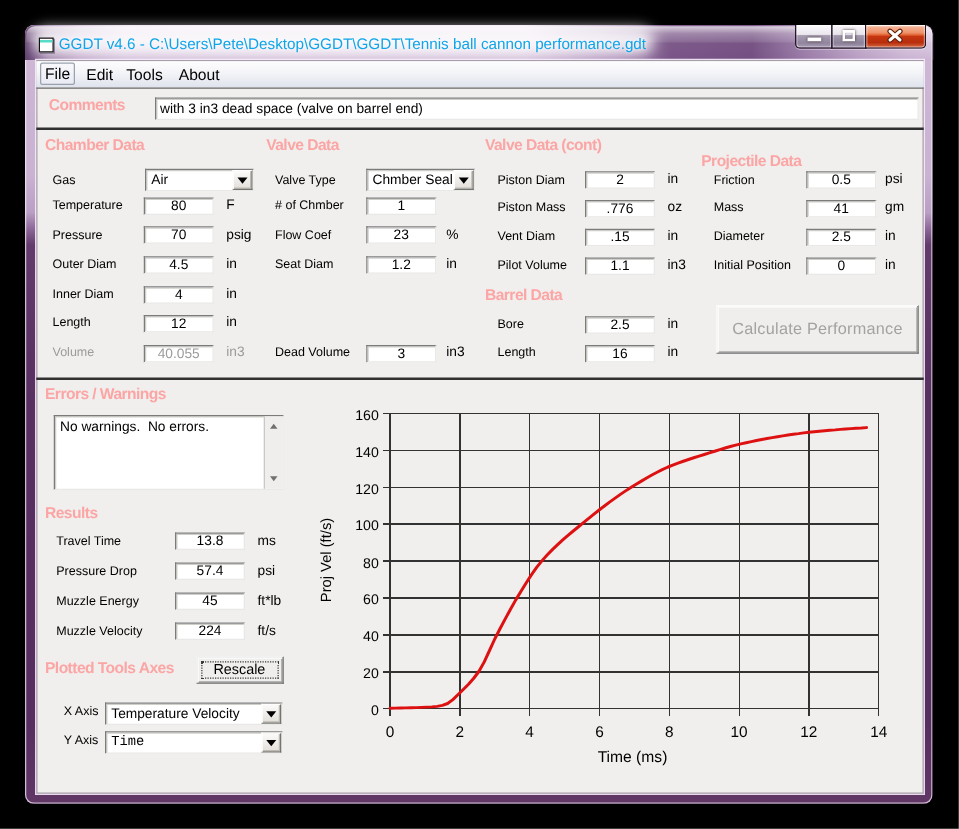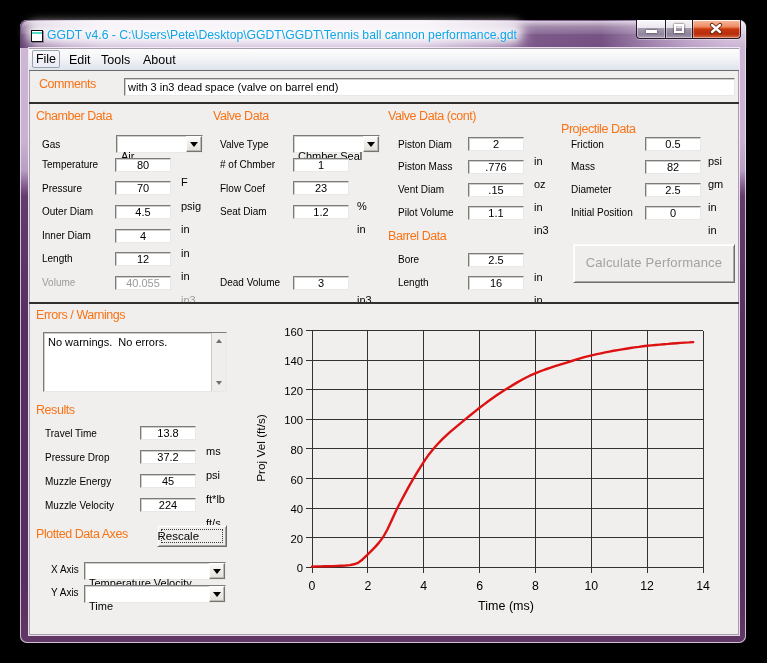--- a/index.html
+++ b/index.html
@@ -40,31 +40,31 @@
  box-shadow:0 0 0 1px rgba(246,236,250,0.9), inset 0 0 0 1px rgba(80,60,92,0.45);}
 
 #menubar{left:28.5px;top:49px;width:710.5px;height:21.5px;
  background:linear-gradient(180deg,#fdfdfe 0%,#f3f4f7 45%,#e6e9f0 80%,#dfe3ec 100%);
  border-bottom:1px solid #6a6a6a;box-sizing:border-box;}
 .mitem{position:absolute;top:52px;height:17px;line-height:16px;font-size:12.5px;color:#000;}
 #mfile{left:32px;top:50px;width:26px;height:16px;line-height:16px;text-align:center;font-size:12.5px;
  border:1px solid #9aa2ae;border-radius:2px;background:linear-gradient(180deg,#f8f8fc,#eaeaf5);}
 
 .lab{position:absolute;font-size:10px;height:12px;line-height:12px;color:#000;white-space:nowrap;}
-.hd{position:absolute;font-size:12.5px;font-weight:normal;color:#f97316;height:14px;line-height:14px;white-space:nowrap;letter-spacing:-0.45px;}
+.hd{position:absolute;font-size:12.5px;font-weight:bold;color:#fca5a5;height:14px;line-height:14px;white-space:nowrap;letter-spacing:-0.45px;}
 .fld{position:absolute;width:54px;height:12px;background:#fff;
  border:1px solid;border-color:#7b7b7b #e8e8e6 #e8e8e6 #7b7b7b;
  box-shadow:inset 1px 1px 0 #cfcfca;
  font-size:11px;line-height:12px;text-align:center;color:#000;}
-.unit{position:absolute;font-size:11px;height:12px;line-height:12px;color:#000;margin-top:18px;}
+.unit{position:absolute;font-size:11px;height:12px;line-height:12px;color:#000;}
 .gray{color:#9b9b9b !important;}
 .combo{position:absolute;height:16px;background:#fff;border:1px solid;
  border-color:#7b7b7b #e8e8e6 #e8e8e6 #7b7b7b;box-shadow:inset 1px 1px 0 #cfcfca;
  font-size:11px;line-height:16px;color:#000;}
-.combo .txt{position:absolute;left:4px;top:12px;white-space:nowrap;}
+.combo .txt{position:absolute;left:4px;top:0;white-space:nowrap;}
 .combo .btn{position:absolute;right:0px;top:0px;width:16px;height:16px;
  background:linear-gradient(180deg,#fcfbfa,#e2dfda);
  border:1px solid;border-color:#fdfdfd #75756f #75756f #fdfdfd;box-sizing:border-box;
  box-shadow:inset -1px -1px 0 #bdbab4;}
 .combo .btn:after{content:"";position:absolute;left:3px;top:5px;width:0;height:0;
  border:4px solid transparent;border-top:5px solid #000;border-bottom:none;}
 .divider{position:absolute;left:29px;width:710px;height:2px;background:#303030;}
 
 #calc{left:573px;top:244px;width:160px;height:37px;background:#efeeec;
  border:1px solid;border-color:#fbfbfa #6e6e6e #6e6e6e #fbfbfa;
@@ -81,21 +81,21 @@
  border:3.5px solid transparent;border-bottom:4.5px solid #707070;border-top:none;}
 #errsb .dn{position:absolute;left:3.5px;bottom:6px;width:0;height:0;
  border:3.5px solid transparent;border-top:4.5px solid #707070;border-bottom:none;}
 
 #rescale{left:156.5px;top:525px;width:70px;height:22px;background:#efeeec;
  border:1px solid;border-color:#f2f2f2 #6d6d6d #6d6d6d #f2f2f2;
  box-shadow:inset 1px 1px 0 #fdfdfd, inset -1px -1px 0 #a3a3a3;
  box-sizing:border-box;}
 #rescale .foc{position:absolute;left:3px;top:3px;right:3px;bottom:3px;
  border:1px dotted #3a3a3a;}
-#rescale .t{position:absolute;left:0;top:4px;width:100%;text-align:left;
+#rescale .t{position:absolute;left:0;top:4px;width:100%;text-align:center;
  font-size:11.5px;color:#000;}
 </style>
 </head>
 <body>
 <div id="win" class="abs"></div>
 <div id="titlesheen" class="abs"></div>
 <div id="titlehi" class="abs"></div>
 <div id="titleglow" class="abs"></div>
 <div id="fico" class="abs">
     <div class="bar"></div>
@@ -189,21 +189,21 @@
 <div class="fld" style="left:468px;top:253px;">2.5</div>
 <div class="unit" style="left:534px;top:253px;">in</div>
 <div class="lab" style="left:398px;top:277px;">Length</div>
 <div class="fld" style="left:468px;top:276px;">16</div>
 <div class="unit" style="left:534px;top:276px;">in</div>
 
 <div class="lab" style="left:571px;top:139px;">Friction</div>
 <div class="fld" style="left:645px;top:137px;">0.5</div>
 <div class="unit" style="left:708px;top:137px;">psi</div>
 <div class="lab" style="left:571px;top:161px;">Mass</div>
-<div class="fld" style="left:645px;top:160px;">82</div>
+<div class="fld" style="left:645px;top:160px;">41</div>
 <div class="unit" style="left:708px;top:160px;">gm</div>
 <div class="lab" style="left:571px;top:184px;">Diameter</div>
 <div class="fld" style="left:645px;top:183px;">2.5</div>
 <div class="unit" style="left:708px;top:183px;">in</div>
 <div class="lab" style="left:571px;top:207px;">Initial Position</div>
 <div class="fld" style="left:645px;top:206px;">0</div>
 <div class="unit" style="left:708px;top:206px;">in</div>
 <div id="calc" class="abs">Calculate Performance</div>
 
 <div class="divider" style="top:302px;"></div>
@@ -214,41 +214,41 @@
       <div class="up"></div>
       <div class="dn"></div>
     </div>
   </div>
 <div id="errtxt" class="abs">No warnings.&nbsp; No errors.</div>
 <div class="hd" style="left:36px;top:403px;">Results</div>
 <div class="lab" style="left:45px;top:428px;">Travel Time</div>
 <div class="fld" style="left:140px;top:426px;">13.8</div>
 <div class="unit" style="left:206px;top:427px;">ms</div>
 <div class="lab" style="left:45px;top:452px;">Pressure Drop</div>
-<div class="fld" style="left:140px;top:450px;">37.2</div>
+<div class="fld" style="left:140px;top:450px;">57.4</div>
 <div class="unit" style="left:206px;top:451px;">psi</div>
 <div class="lab" style="left:45px;top:476px;">Muzzle Energy</div>
 <div class="fld" style="left:140px;top:474px;">45</div>
 <div class="unit" style="left:206px;top:475px;">ft*lb</div>
 <div class="lab" style="left:45px;top:500px;">Muzzle Velocity</div>
 <div class="fld" style="left:140px;top:498px;">224</div>
 <div class="unit" style="left:206px;top:499px;">ft/s</div>
 
-<div class="hd" style="left:36px;top:527px;">Plotted Data Axes</div>
+<div class="hd" style="left:36px;top:527px;">Plotted Tools Axes</div>
 <div id="rescale" class="abs">
     <div class="foc"></div>
     <div class="t">Rescale</div>
   </div>
 <div class="lab" style="left:51px;top:564px;">X Axis</div>
 <div class="combo" style="left:84px;top:562px;width:140px;">
     <span class="txt">Temperature Velocity</span>
     <span class="btn"></span>
   </div>
 <div class="lab" style="left:51px;top:587px;">Y Axis</div>
-<div class="combo" style="left:84px;top:585px;width:140px;">
+<div class="combo" style="left:84px;top:585px;width:140px;font-family:Liberation Mono, monospace;">
     <span class="txt">Time</span>
     <span class="btn"></span>
   </div>
 
 <svg class="abs" style="left:250px;top:318px;" width="470" height="297">
 <g stroke="#323232" stroke-width="1" shape-rendering="crispEdges">
 <line x1="62" y1="12.5" x2="62" y2="249"></line>
 <line x1="117.9" y1="12.5" x2="117.9" y2="249"></line>
 <line x1="173.7" y1="12.5" x2="173.7" y2="249"></line>
 <line x1="229.6" y1="12.5" x2="229.6" y2="249"></line>

